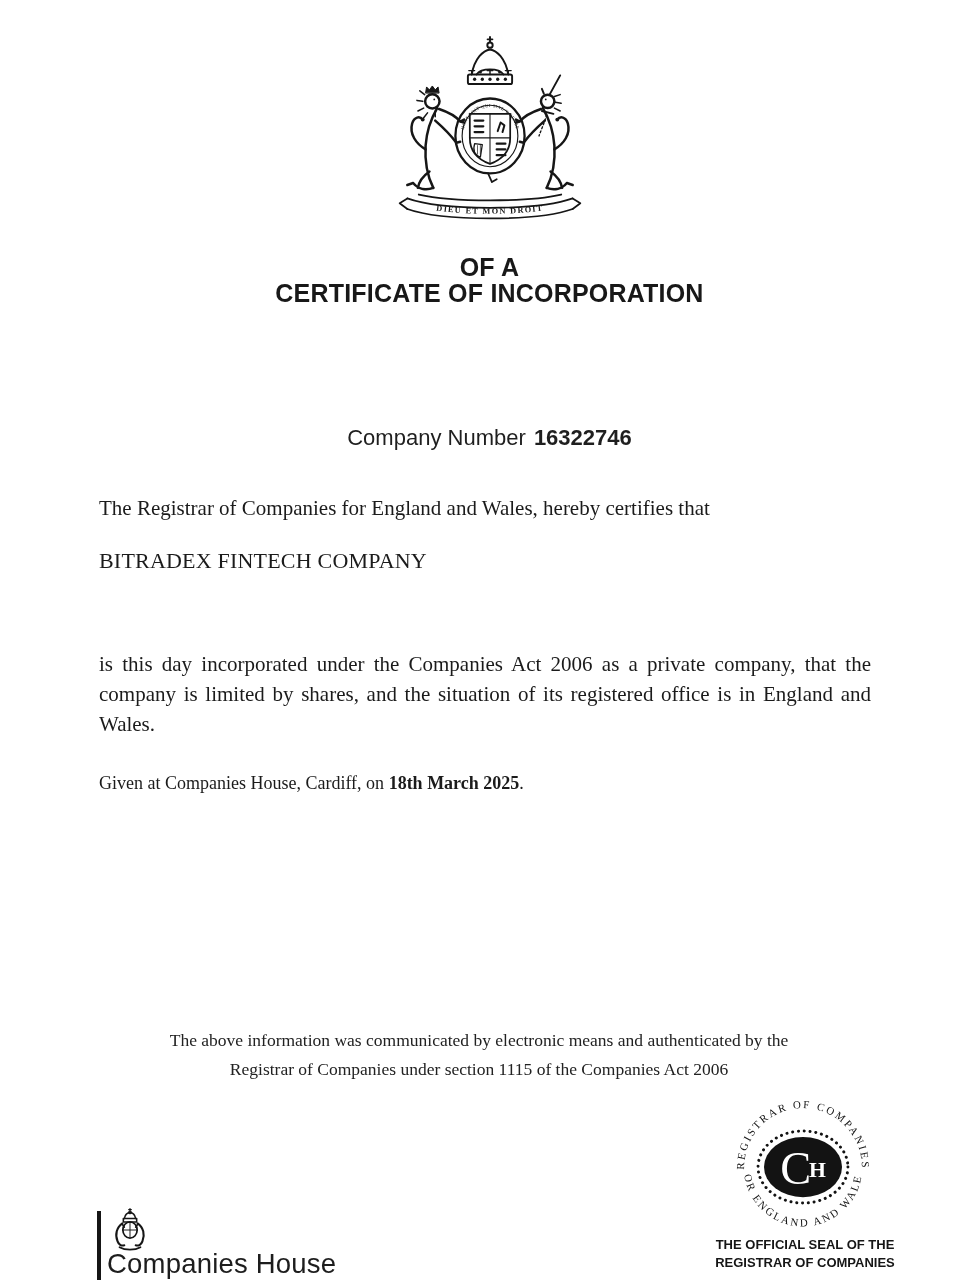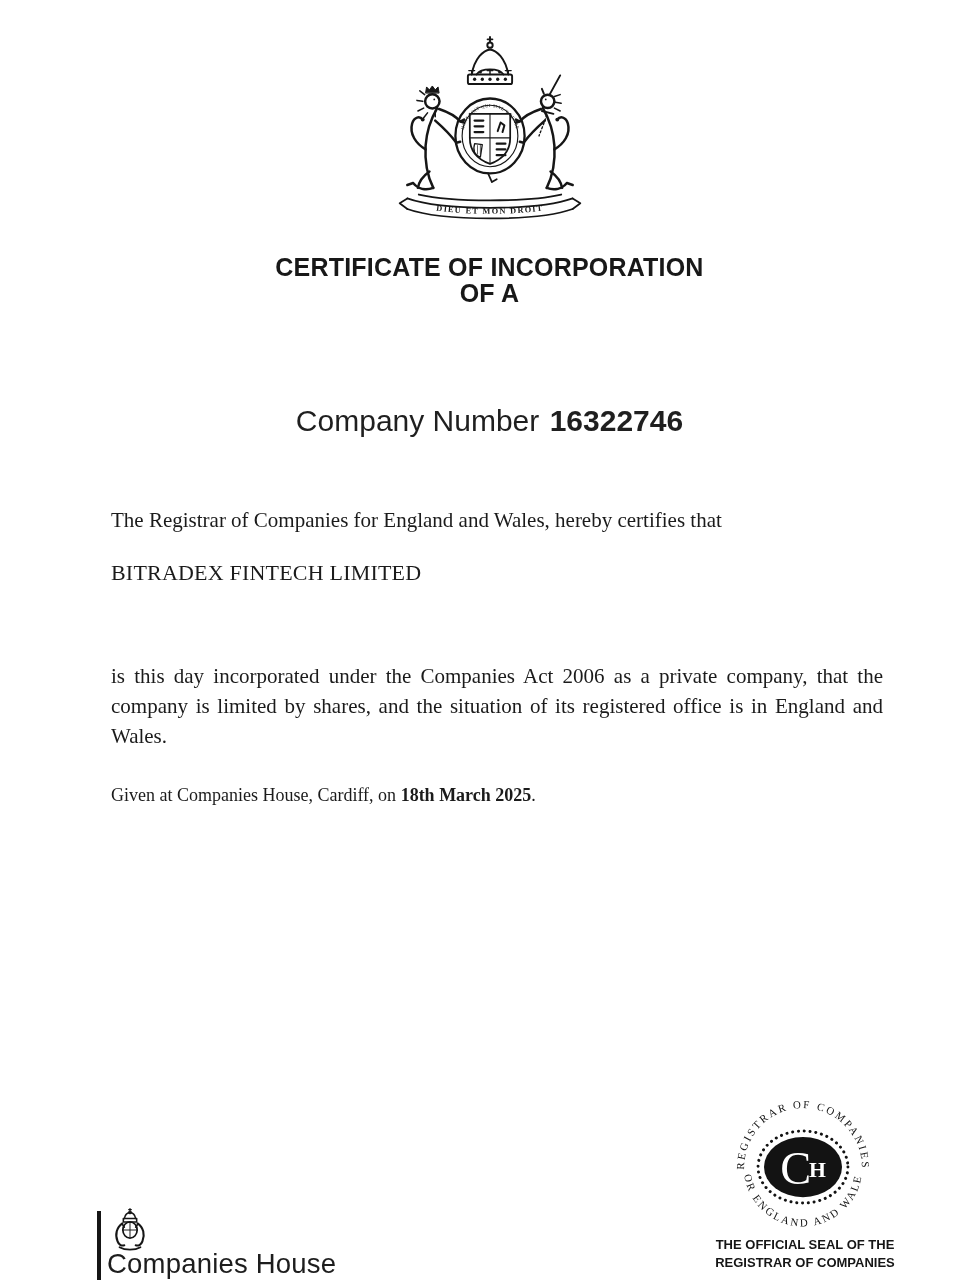--- a/index.html
+++ b/index.html
@@ -18,23 +18,23 @@
 
   
   .title{
     left:0;top:254px;width:979px;
     text-align:center;
     font-family:"Liberation Sans","DejaVu Sans",sans-serif;
     font-weight:bold;font-size:25px;line-height:26px;
     color:#181818;letter-spacing:.2px;
   }
   .company-number{
-    left:0;top:404px;width:979px;text-align:center;
+    left:0;top:425px;width:979px;text-align:center;
     font-family:"Liberation Sans","DejaVu Sans",sans-serif;
-    font-size:30px;color:#1f1f1f;
+    font-size:22px;color:#1f1f1f;
   }
   .company-number b{margin-left:2px;}
 
   .registrar-line{left:95px;top:492px;width:790px;font-size:21px;}
   .company-name{left:95px;top:544px;width:790px;font-size:22px;letter-spacing:.2px;}
   .incorporation{
     left:95px;top:645px;width:772px;
     font-size:21px;line-height:30px;
     text-align:justify;
   }
@@ -55,21 +55,21 @@
 
   
   .logo-bar{left:97px;top:1211px;width:3.5px;height:69px;background:#161616;}
   .logo-crest{left:109px;top:1208px;width:42px;height:44px;}
   .logo-text{
     left:107px;top:1248px;
     font-family:Liberation Sans, sans-serif;
     font-size:27.5px;color:#1d1d1d;letter-spacing:.2px;
   }
 
-  p{margin:16px;}
+  p{margin:4px;}
   svg text{font-family:"Liberation Serif","DejaVu Serif",serif;}
 </style>
 </head>
 <body>
 
 <div class="abs arms">
   <svg viewBox="0 0 240 206" width="238" height="198">
     <defs>
       <path id="garter-text-path" d="M92,104 A28,30 0 1 1 148,104"></path>
       <path id="motto-path" d="M38,176 C75,188 165,188 202,176"></path>
@@ -151,38 +151,40 @@
     <text font-size="4.8" letter-spacing="0.5" fill="#161616">
       <textPath href="#garter-text-path" startOffset="50%" text-anchor="middle">HONI SOIT QUI MAL Y PENSE</textPath>
     </text>
     <text font-size="8.6" letter-spacing="1.4" fill="#161616" font-weight="bold">
       <textPath href="#motto-path" startOffset="50%" text-anchor="middle">DIEU ET MON DROIT</textPath>
     </text>
   </svg>
 </div>
 
 <div class="abs title">
+  <div>OF A</div>
   <div>CERTIFICATE OF INCORPORATION</div>
-  <div>OF A</div>
 </div>
 
 <div class="abs company-number">
   <span>Company Number</span>
   <b>16322746</b>
 </div>
 
 <p class="abs registrar-line">The Registrar of Companies for England and Wales, hereby certifies that</p>
 
-<p class="abs company-name">BITRADEX FINTECH LIMITED</p>
+<p class="abs company-name">BITRADEX FINTECH COMPANY</p>
 
 <p class="abs incorporation">is this day incorporated under the Companies Act 2006 as a private company, that the company is limited by shares, and the situation of its registered office is in England and Wales.</p>
 
 <p class="abs given-line"><span>Given at Companies House, Cardiff, on </span><b>18th March 2025</b><span>.</span></p>
 
 <div class="abs footer-note">
+  <div>The above information was communicated by electronic means and authenticated by the</div>
+  <div>Registrar of Companies under section 1115 of the Companies Act 2006</div>
 </div>
 
 <div class="abs seal">
   <svg viewBox="0 0 160 160" width="158" height="158">
     <defs>
       <path id="seal-arc-top" d="M23,96 A59.5,59.5 0 1 1 137,96"></path>
       <path id="seal-arc-bottom" d="M21,90 A60,60 0 0 0 139,90"></path>
     </defs>
     <ellipse cx="80" cy="79" rx="45.5" ry="36.5" fill="none" stroke="#131313" stroke-width="3" stroke-dasharray="0.1 5.8" stroke-linecap="round"></ellipse>
     <ellipse cx="80" cy="79" rx="39.5" ry="30.5" fill="#131313"></ellipse>

